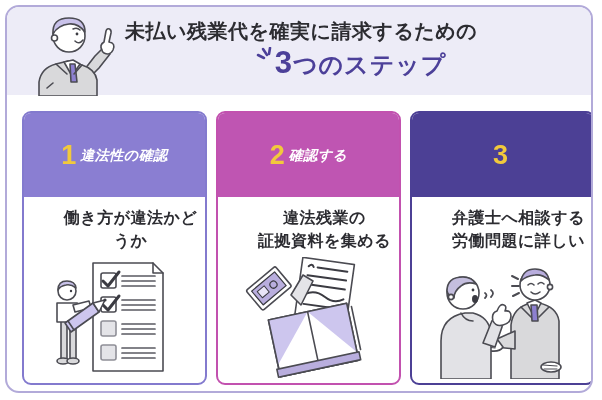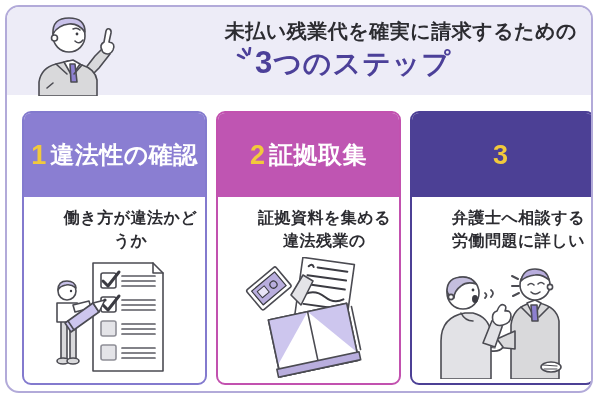--- a/index.html
+++ b/index.html
@@ -11,48 +11,48 @@
   .panel{
     position:absolute;left:5px;top:5px;width:588px;height:388px;
     box-sizing:border-box;border:2px solid #b2aad9;border-radius:14px;
     background:#ffffff;overflow:hidden;
   }
   .header-band{
     position:absolute;left:0;top:0;width:100%;height:88px;background:#edecf7;
   }
   .header-illo{position:absolute;left:16px;top:3px;width:98px;height:86px;}
   .header-text{
-    position:absolute;left:103px;right:14px;top:12px;text-align:right;
+    position:absolute;left:118px;right:14px;top:12px;text-align:left;
   }
   .title-line1{
     font-size:20px;font-weight:bold;color:#2c2c31;letter-spacing:0.5px;line-height:1.2;
   }
   .title-line2{
     margin-top:2px;color:#4c4099;display:flex;justify-content:center;
     align-items:baseline;font-weight:bold;
   }
   .sparkle{align-self:flex-start;margin-right:1px;transform:translateY(2px);}
   .step-count-number{font-size:31px;letter-spacing:1px;}
-  .step-count-rest{font-size:28px;letter-spacing:1px;}
+  .step-count-rest{font-size:24px;letter-spacing:1px;}
   .card{
     position:absolute;top:104px;width:185px;height:274px;box-sizing:border-box;
     background:#ffffff;border:2px solid #837ace;border-radius:9px;overflow:hidden;
   }
   .card-1{left:15px;}
   .card-2{left:209px;}
   .card-3{left:403px;}
   .card-header{
     height:84px;display:flex;align-items:center;justify-content:center;
     background:#8a7ed2;
   }
   .card-num{
     color:#f2c93c;font-size:27px;font-weight:bold;margin-right:4px;line-height:1;
   }
   .card-title{
-    color:#ffffff;font-size:24px;font-weight:bold;letter-spacing:0.5px;line-height:1;
+    color:#ffffff;font-size:14px;font-weight:bold;letter-spacing:0.5px;line-height:1;font-style:italic;
   }
   .card-desc{
     margin-top:9px;text-align:center;font-size:16px;font-weight:bold;
     color:#2c2c31;line-height:1.45;letter-spacing:0.5px;padding-left:32px;
   }
   .card-illo{
     position:absolute;left:0;right:0;bottom:4px;height:126px;
     display:flex;align-items:flex-end;justify-content:center;
   }
   svg{display:block;}
@@ -161,25 +161,25 @@
           <circle cx="56" cy="43" r="1.6" fill="#3b3b42" stroke="none"></circle>
           <path d="M19,64 l6,9" fill="none"></path>
         </g>
       </svg>
     </div>
   </div>
 
   <div class="card card-2" style="border-color: rgb(194, 81, 175);">
     <div class="card-header" style="background: rgb(191, 85, 178);">
       <span class="card-num" style="color: rgb(242, 201, 60);">2</span>
-      <span class="card-title">証拠取集</span>
+      <span class="card-title">確認する</span>
     </div>
     <div class="card-desc">
+      <div>違法残業の</div>
       <div>証拠資料を集める</div>
-      <div>違法残業の</div>
     </div>
     <div class="card-illo">
       <svg viewBox="0 0 140 122" width="140" height="122">
         <g stroke="#4b4b52" stroke-width="1.6" stroke-linejoin="round" stroke-linecap="round">
 
           <g transform="rotate(8 88 30)">
             <path d="M60,4 L112,4 L112,62 L60,62 Z" fill="#ffffff"></path>
             <g stroke="#3b3b42" stroke-width="2">
               <path d="M67,12 q3,-4 5,0" fill="none"></path>
               <path d="M76,12 H106 M67,21 H106 M67,30 H106"></path>

